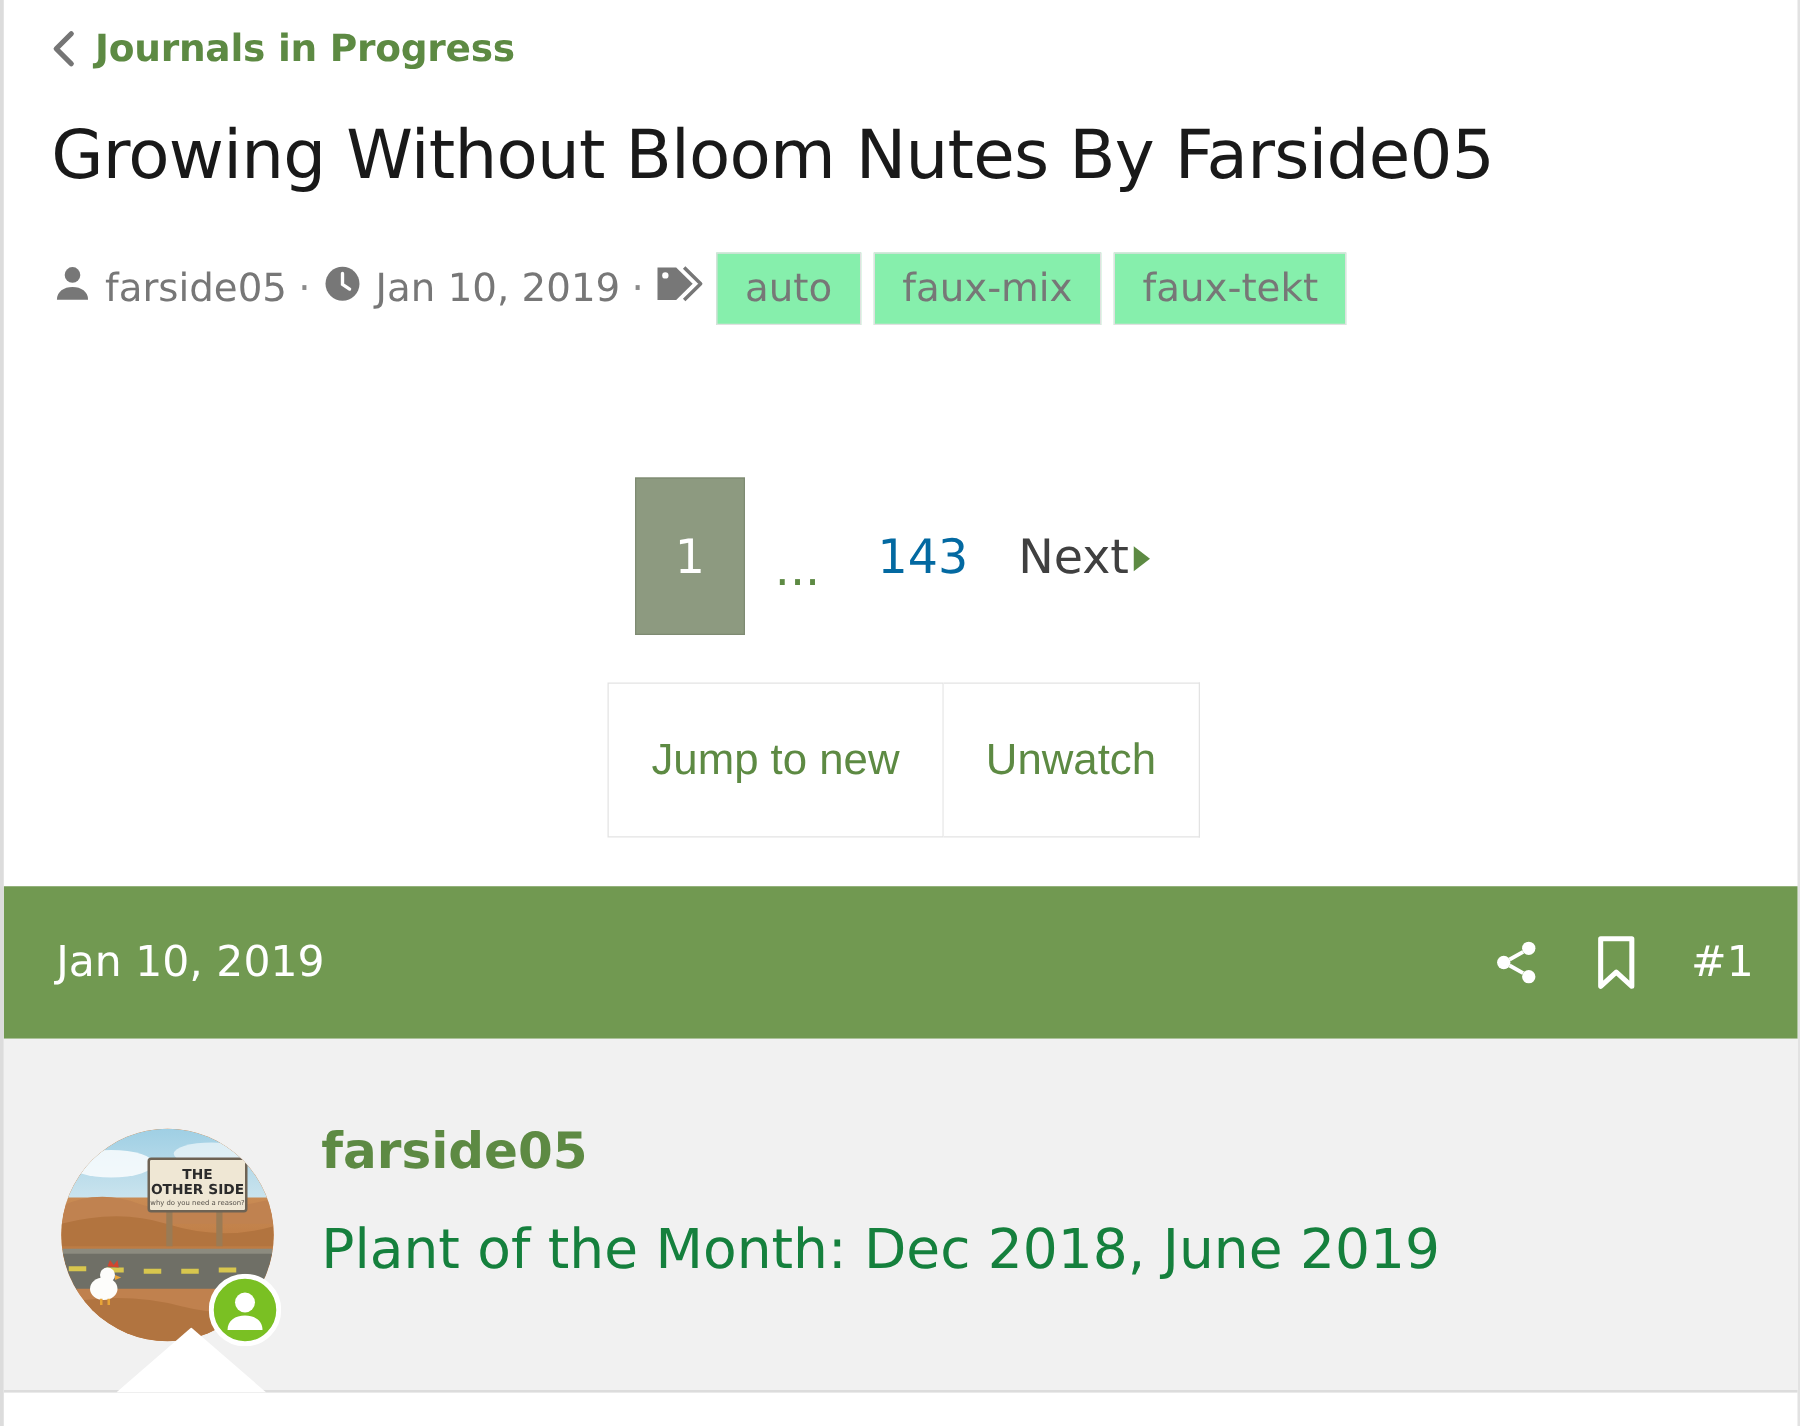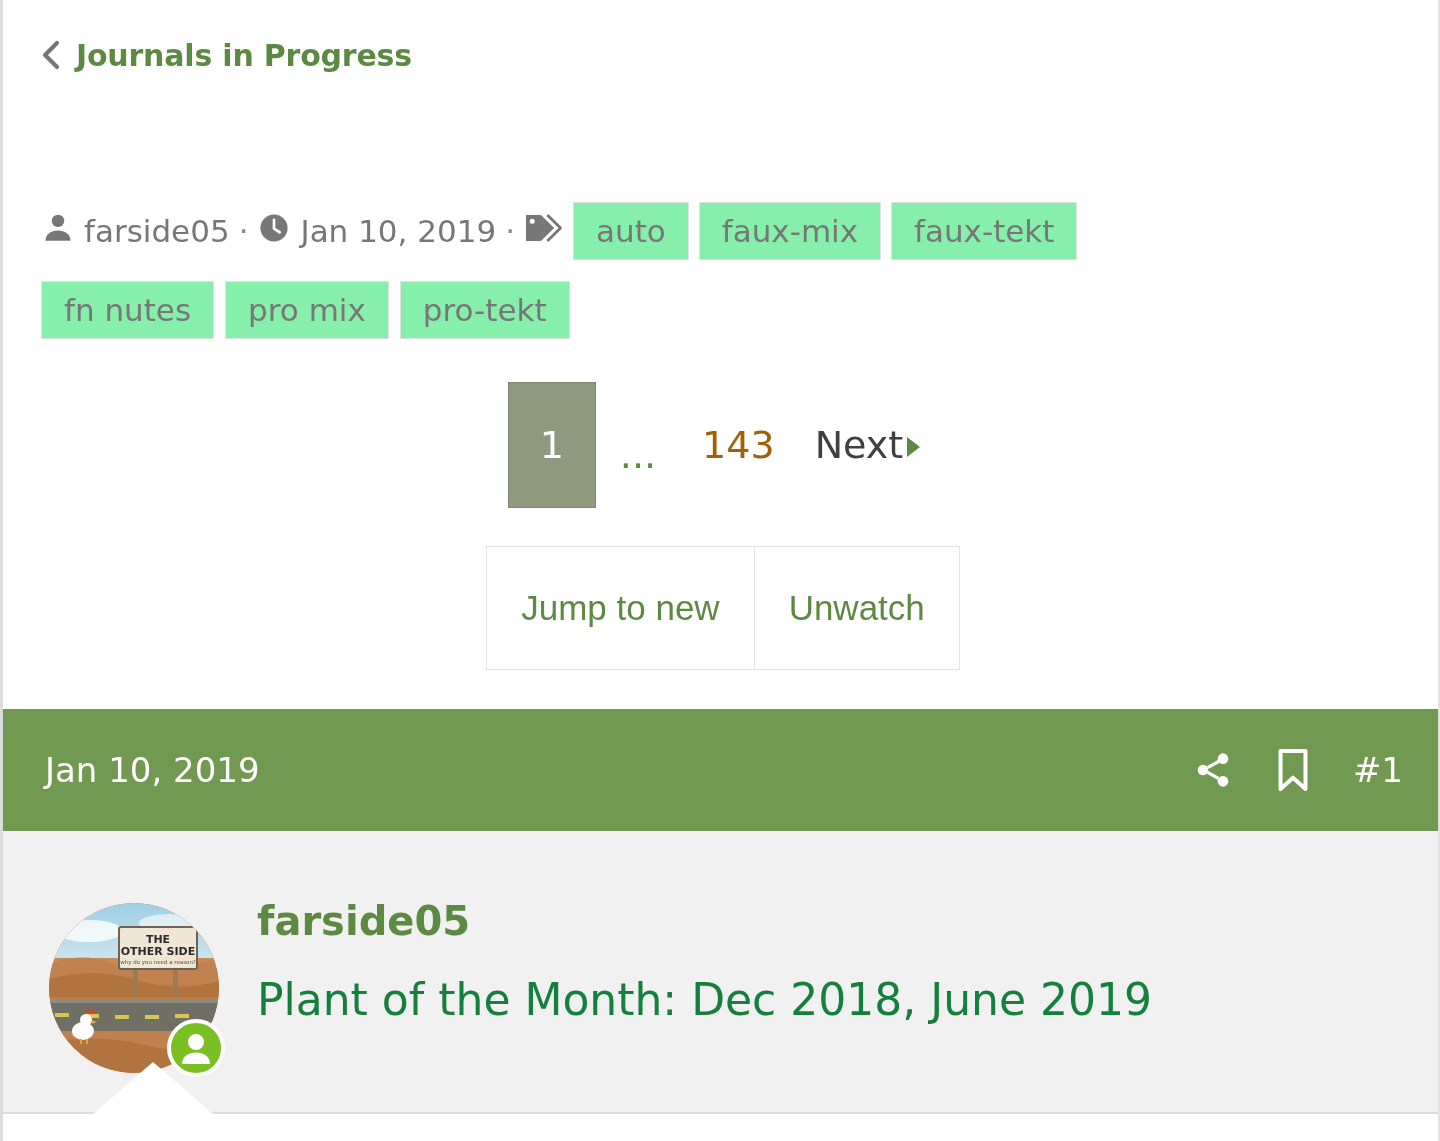--- a/index.html
+++ b/index.html
@@ -19,21 +19,21 @@
     overflow: hidden;
     box-sizing: border-box;
     border-left: 3px solid #dcdcdc;
     border-right: 2px solid #e2e2e2;
   }
 
   
   .breadcrumb {
     position: absolute;
     left: 37px;
-    top: 30px;
+    top: 14px;
     display: flex;
     align-items: center;
     gap: 14px;
     height: 50px;
   }
   .chev-back {
     display: block;
     width: 22px;
     height: 30px;
   }
@@ -136,21 +136,21 @@
   }
   .page-gap {
     color: #5d8a43;
     font-size: 38px;
     padding: 0 24px;
     line-height: 1;
     position: relative;
     top: 10px;
   }
   .page-link {
-    color: #a16207;
+    color: #0369a1;
     font-size: 38px;
     text-decoration: none;
     padding: 0 22px;
     white-space: nowrap;
   }
   .page-next {
     color: #404040;
     font-size: 38px;
     text-decoration: none;
     padding: 0 18px;
@@ -316,20 +316,21 @@
 
   <div class="breadcrumb">
     <span>
       <svg class="chev-back" viewBox="0 0 22 30" xmlns="http://www.w3.org/2000/svg">
         <polyline points="17,3 5,15 17,27" fill="none" stroke="#757575" stroke-width="4.2" stroke-linecap="round" stroke-linejoin="round"></polyline>
       </svg>
     </span>
     <a class="breadcrumb-link" href="#">Journals in Progress</a>
   </div>
 
+  <h1 class="page-title">Growing Without Bloom Nutes By Farside05</h1>
 
   <div class="meta">
     <span class="meta-chunk">
       <span class="meta-icon">
         <svg width="34" height="34" viewBox="0 0 24 24" xmlns="http://www.w3.org/2000/svg">
           <circle cx="12" cy="7" r="4.4" fill="#777777"></circle>
           <path d="M3.2 21c0-4.6 3.9-7.2 8.8-7.2s8.8 2.6 8.8 7.2z" fill="#777777"></path>
         </svg>
       </span>
       <span class="meta-text">farside05</span>
@@ -352,25 +353,20 @@
           <circle cx="6.2" cy="7" r="1.9" fill="#ffffff"></circle>
           <path d="M17.5 2.2L27.4 12l-9.9 9.8" fill="none" stroke="#777777" stroke-width="2.1" stroke-linejoin="round"></path>
         </svg>
       </span>
     </span>
     <span class="tag">auto</span>
     <span class="tag">faux-mix</span>
     <span class="tag">faux-tekt</span>
   </div>
 
-  <div class="tags-row2">
-    <span class="tag">fn nutes</span>
-    <span class="tag">pro mix</span>
-    <span class="tag">pro-tekt</span>
-  </div>
 
   <div class="pagination">
     <span class="page-current">1</span>
     <span class="page-gap">...</span>
     <a class="page-link" href="#">143</a>
     <a class="page-next" href="#">
       <span>Next</span>
       <span class="caret-right"></span>
     </a>
   </div>

